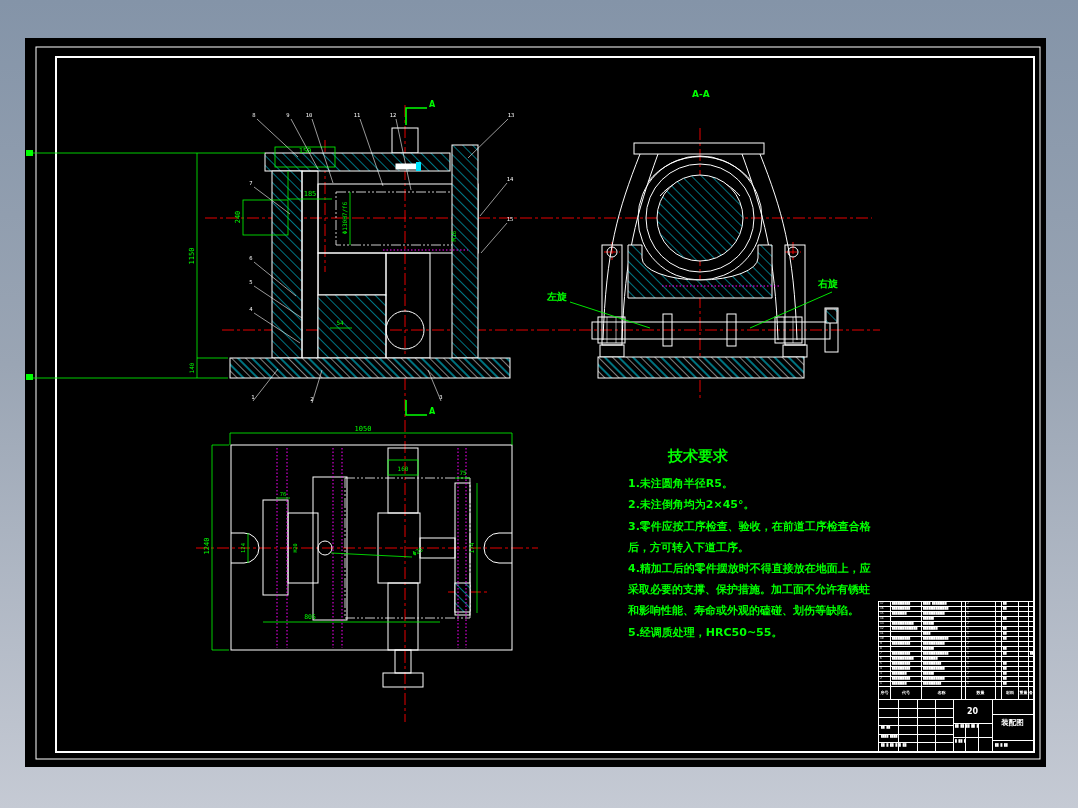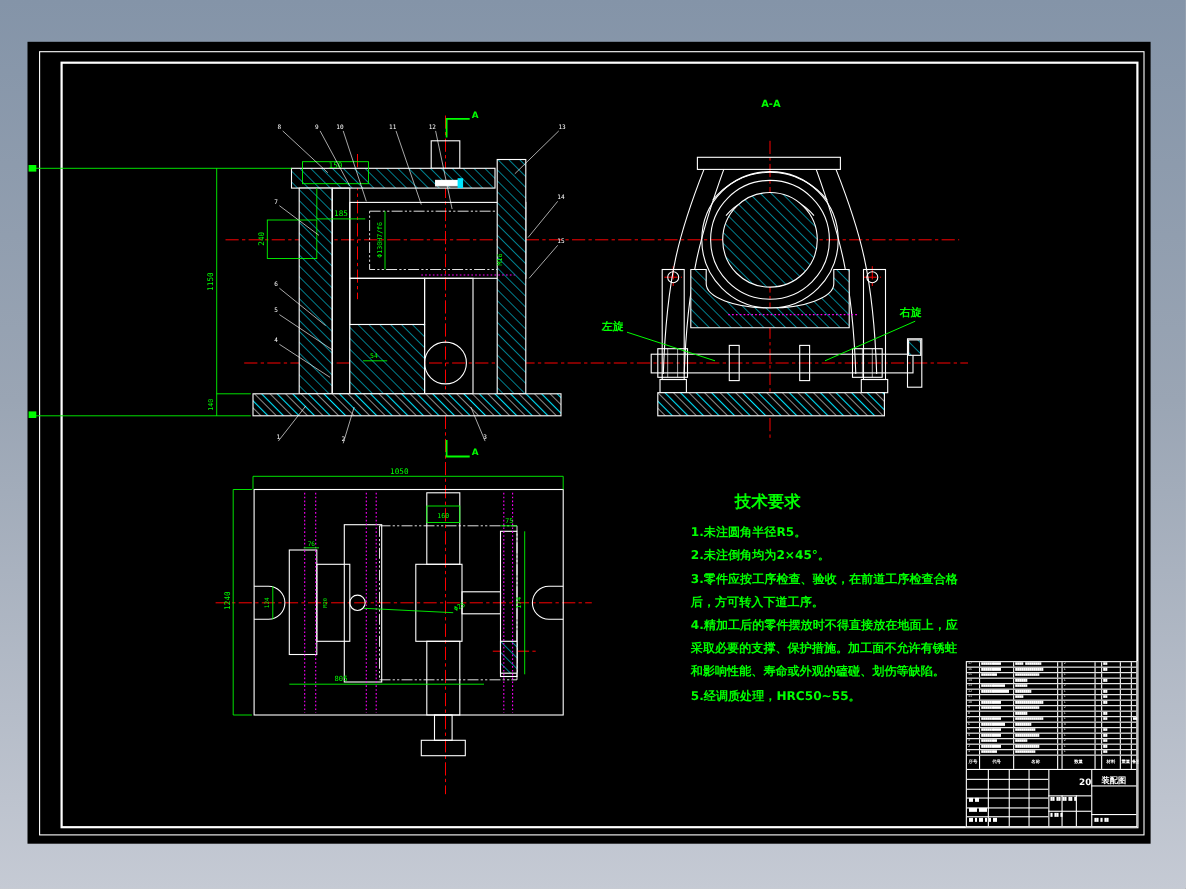--- a/index.html
+++ b/index.html
@@ -463,22 +463,22 @@
     <div class="h" style="left:0;top:115px;width:74px"></div>
     <div class="h" style="left:0;top:123px;width:74px"></div>
     <div class="h" style="left:0;top:132px;width:74px"></div>
     <div class="h" style="left:0;top:140px;width:74px"></div>
     <div class="h" style="left:74px;top:121px;width:39px"></div>
     <div class="h" style="left:74px;top:135px;width:39px"></div>
     <div class="v" style="left:86px;top:121px;height:28px"></div>
     <div class="v" style="left:99px;top:121px;height:28px"></div>
     <div class="h" style="left:113px;top:112px;width:41px"></div>
     <div class="h" style="left:113px;top:138px;width:41px"></div>
-    <div class="cell-text" style="left:88px;top:98px;width:39px;height:23px;line-height:23px;font:bold 8px/23px 'DejaVu Sans',sans-serif">20</div>
-    <div class="cell-text" style="left:113px;top:95px;width:41px;height:26px;font:bold 7.5px/26px 'DejaVu Sans',sans-serif">装配图</div>
+    <div class="cell-text" style="left:74px;top:98px;width:39px;height:23px;line-height:23px;font:bold 8px/23px 'DejaVu Sans',sans-serif">20</div>
+    <div class="cell-text" style="left:113px;top:108px;width:41px;height:26px;font:bold 7.5px/26px 'DejaVu Sans',sans-serif">装配图</div>
     <span class="smear" style="left:2px;top:124px">██ ██</span>
     <span class="smear" style="left:2px;top:133px">████ ████</span>
     <span class="smear" style="left:2px;top:142px">██ █ ██ █ █ ██</span>
     <span class="smear" style="left:76px;top:123px">██ ██ ██ ██ █</span>
     <span class="smear" style="left:76px;top:138px">█ ██ █</span>
     <span class="smear" style="left:116px;top:142px">██ █ ██</span>
   </div>
 </div>
 
 </body></html>

